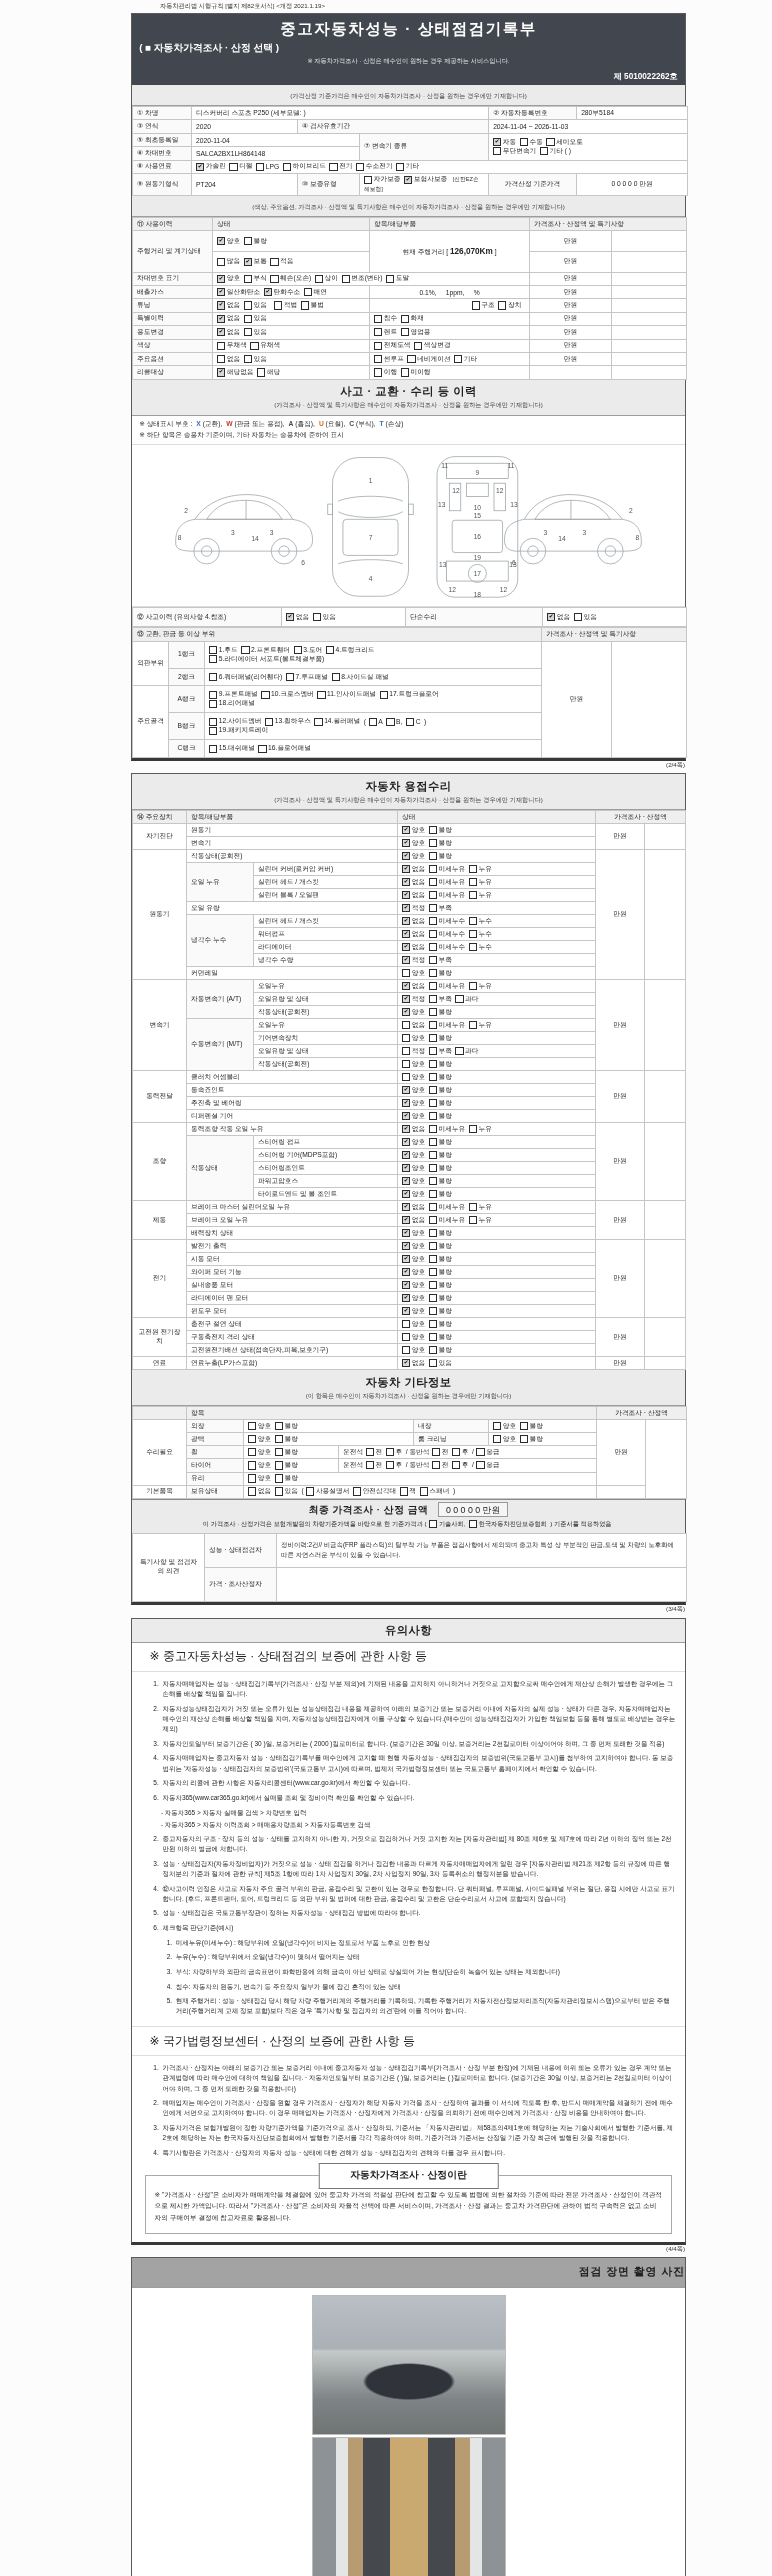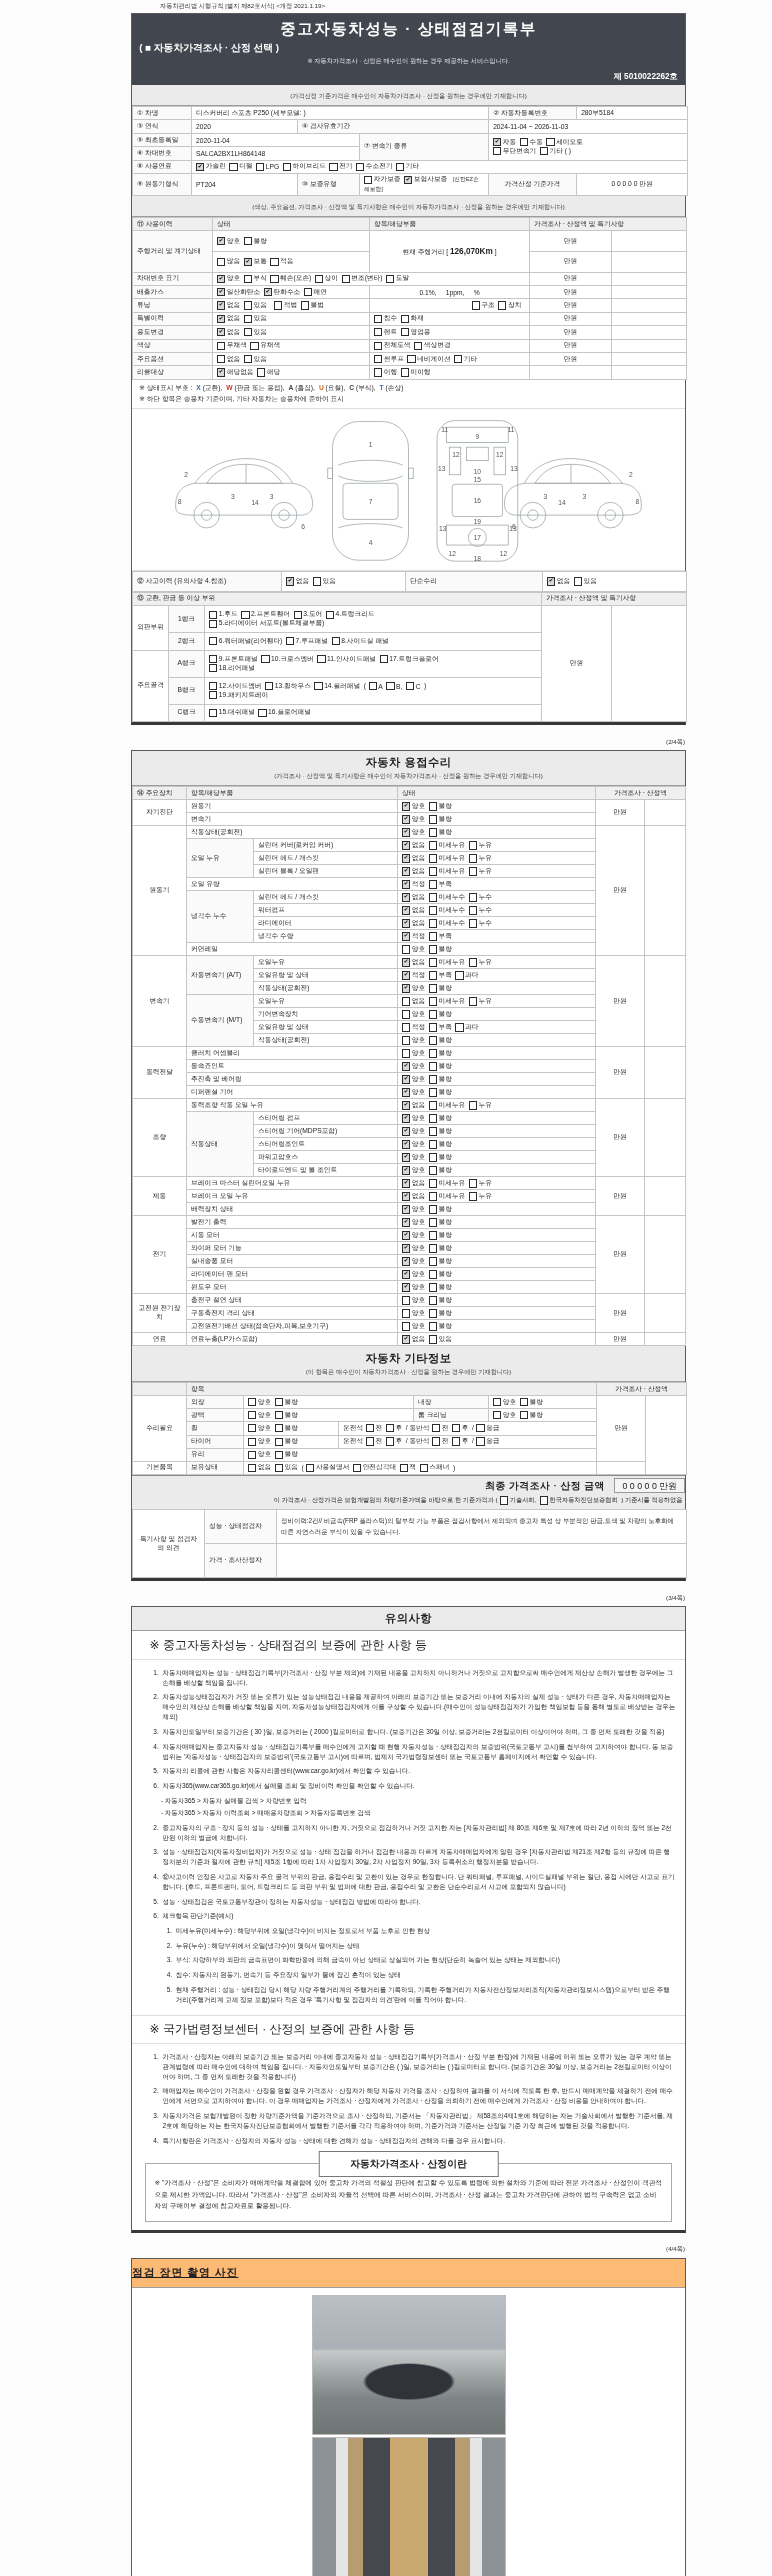--- a/index.html
+++ b/index.html
@@ -1,21 +1,21 @@
 <!DOCTYPE html>
 <html style="font-size:8.2px"><head>
 <meta charset="utf-8">
 <style>
   html,body{margin:0;padding:0;}
   body{width:773px;height:2576px;overflow:hidden;background:#fbfcfb;
        font-family:"Liberation Sans","DejaVu Sans",sans-serif;color:#222;}
   #canvas{position:relative;width:773px;height:2576px;}
   .col{width:555px;margin-left:131px;}
   .formref{font-size:6.2px;color:#333;padding:2.1px 0 2.1px 29px;}
-  .sec{border:1px solid #5a5a5a;border-bottom:3.1px solid #383838;background:#fff;margin-bottom:12px;}
+  .sec{border:1px solid #5a5a5a;border-bottom:3.1px solid #383838;background:#fff;margin-bottom:0;}
   .marker{text-align:right;font-size:6.2px;color:#333;padding:0.5px 1px 3.1px 0;}
   
   .dkhead{background:#42464e;color:#fff;padding:5.2px 7.2px 3.1px 7.2px;}
   .dkhead .t1{text-align:center;font-size:15.5px;font-weight:bold;letter-spacing:1.5px;}
   .dkhead .t2{font-size:9.8px;font-weight:bold;margin-top:2.1px;}
   .dkhead .t3{text-align:center;font-size:6.2px;color:#e3e5e8;margin-top:1.5px;}
   .dkhead .docno{font-size:8.2px;font-weight:bold;text-align:right;margin-top:5.2px;}
   
   .band{background:#ebebeb;text-align:center;padding:4.6px 2.1px 4.1px 2.1px;border-bottom:0.5px solid #9d9d9d;}
   .band .bt{font-size:11.3px;font-weight:bold;letter-spacing:0.5px;}
@@ -39,38 +39,38 @@
   .cb .box.on{background:#d8d8d8;}
   .optx{margin-right:2.6px;}
   .small-note{font-size:5.7px;color:#333;}
   .mileage{font-size:8.2px;font-weight:bold;}
   
   .legendrow{font-size:6.7px;padding:4.1px 2.1px 1px 7.2px;}
   .legendrow2{font-size:6.7px;padding:1px 2.1px 4.1px 7.2px;border-bottom:0.5px solid #ddd;}
   .lk{font-weight:bold;margin-left:2.1px;}
   .cardiagwrap{padding:4.1px 0 3.1px 0;text-align:center;border-bottom:0.5px solid #ddd;}
   
-  .finalband{background:#ebebeb;text-align:right;padding:4.1px 0 4.1px 0;border-top:1px solid #8a8a8a;}
+  .finalband{background:#ebebeb;text-align:center;padding:4.1px 0 4.1px 0;border-top:1px solid #8a8a8a;}
   .finalband .fl{font-size:9.8px;font-weight:bold;letter-spacing:0.5px;}
   .finalband .fv{font-size:8.8px;border:0.5px solid #999;background:#f5f5f5;padding:1.5px 7.2px;margin-left:7.2px;}
   .finalband .fn{font-size:6.2px;margin-top:3.1px;color:#222;}
   
   .notes-inner{padding:3.1px 9.3px 5.2px 13.4px;}
   .nh{font-size:12px;padding:5.2px 3.1px 5.2px 17.5px;border-bottom:0.5px solid #ddd;}
   .np{font-size:6.5px;line-height:1.55;margin:4.6px 0 4.6px 0;display:flex;}
   .np .nn{width:13.4px;flex:0 0 13.4px;text-align:right;margin-right:3.6px;}
   .np .nt{flex:1;}
   .np.sub{margin-left:15.5px;margin-top:2.1px;margin-bottom:2.1px;}
   .np.sub2{margin-left:13.4px;}
   .pricebox-outer{border:0.5px solid #aaa;margin:7.2px 13.4px 8.2px 13.4px;padding:13.4px 8.2px 9.3px 8.2px;position:relative;}
   .pricebox-title{position:absolute;top:-12.4px;left:50%;transform:translateX(-50%);
       border:0.5px solid #777;background:#fff;padding:5.2px 31px;font-size:9.8px;font-weight:bold;}
   .pricebox-text{font-size:6.7px;line-height:1.7;}
   
-  .photoband{background:#fdba74;text-align:left;padding:7.2px 0;border-bottom:0.5px solid #9d9d9d;text-decoration:underline;}
+  .photoband{background:#a3a3a3;text-align:right;padding:7.2px 0;border-bottom:0.5px solid #9d9d9d;}
   .photoband .bt{font-size:10.8px;font-weight:bold;letter-spacing:1px;}
   .photos{padding:5.2px 0 6.2px 0;text-align:center;}
   .photo{width:192px;height:138px;margin:2.1px auto;border:0.5px solid #bbb;}
   .photo1{background:
      radial-gradient(ellipse 77px 31px at 50% 62%, #30343a 0%, #30343a 55%, rgba(48,52,58,0) 60%),
      linear-gradient(180deg,#b9bfc4 0%,#aab1b6 38%,#c6c9c9 40%,#9aa0a0 60%,#7e8486 75%,#6f7473 100%),
      repeating-linear-gradient(90deg,#9aa1a7 0 7.2px,#b6bcc1 7.2px 14.4px);}
   .photo2{background:
      linear-gradient(90deg,#8d9296 0 12%, #e4e6e6 12% 18%, #b79b71 18% 26%, #45484c 26% 40%,
        #c9a96f 40% 60%, #45484c 60% 74%, #b79b71 74% 82%, #e4e6e6 82% 88%, #8d9296 88% 100%),
@@ -395,20 +395,24 @@
                   </span><span class="cb">
                     <span class="box"></span>
                     <span>미이행</span>
                   </span></span></td>
         <td></td>
         <td></td>
       </tr>
     </tbody>
         </table>
 
+    <div class="band">
+      <div class="bt">사고 · 교환 · 수리 등 이력</div>
+      <div class="bs">(가격조사 · 산정액 및 특기사항은 매수인이 자동차가격조사 · 산정을 원하는 경우에만 기재합니다)</div>
+    </div>
     <div class="legendrow">
       <span>※ 상태표시 부호 :</span>
       <span id="legend-codes"><span class="lk" style="color: rgb(59, 108, 180);">X</span><span> (교환), </span><span class="lk" style="color: rgb(192, 58, 43);">W</span><span> (판금 또는 용접), </span><span class="lk" style="color: rgb(68, 68, 68);">A</span><span> (흠집), </span><span class="lk" style="color: rgb(210, 105, 30);">U</span><span> (요철), </span><span class="lk" style="color: rgb(68, 68, 68);">C</span><span> (부식), </span><span class="lk" style="color: rgb(59, 108, 180);">T</span><span> (손상) </span></span>
     </div>
     <div class="legendrow2">※ 하단 항목은 승용차 기준이며, 기타 자동차는 승용차에 준하여 표시</div>
 
     <div class="cardiagwrap">
       <svg width="515" height="152" viewBox="0 0 1040 320">
         <g stroke="#9aa3a8" fill="none" stroke-width="1.6">
           <path d="M30,200 C28,165 45,152 70,148 C95,112 135,96 180,96 C225,96 258,114 276,148 C305,153 318,165 318,192 C318,208 308,214 295,215 L60,215 C40,214 31,210 30,200 Z"></path>

